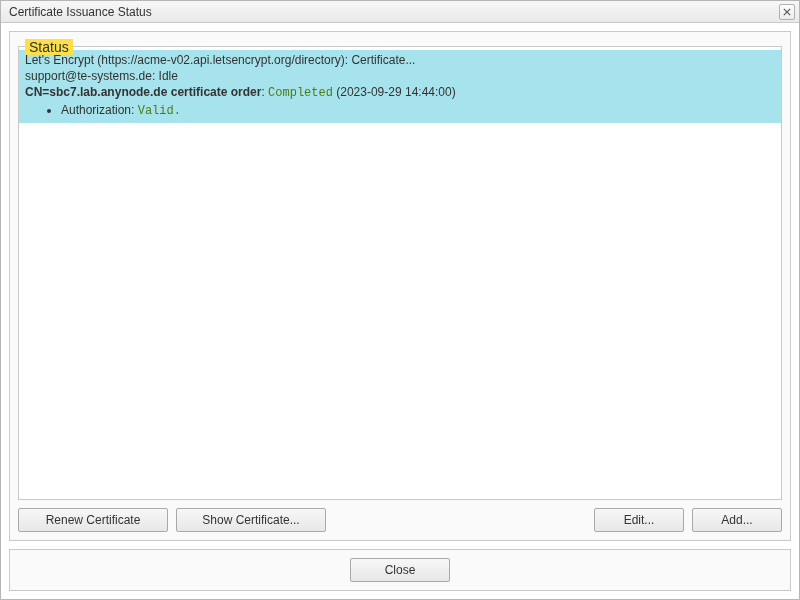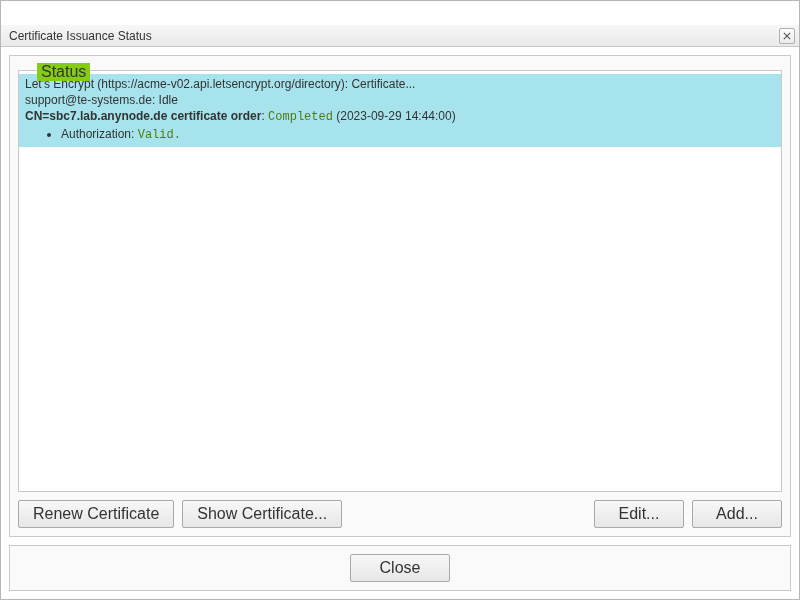--- a/index.html
+++ b/index.html
@@ -19,21 +19,20 @@
     flex-direction: column;
     background: #ffffff;
   }
   .titlebar {
     height: 22px;
     background: linear-gradient(#f7f7f7, #e9e9e9);
     border-bottom: 1px solid #c9c9c9;
     display: flex;
     align-items: center;
     padding: 0 4px 0 8px;
-    margin-top: 24px;
   }
   .titlebar-title {
     flex: 1;
     font-size: 12px;
     color: #333;
   }
   .close-x {
     width: 16px; height: 16px;
     border: 1px solid #b0b0b0;
     border-radius: 2px;
@@ -64,24 +63,24 @@
     border: 1px solid #c9c9c9;
     background: #ffffff;
     flex: 1;
     display: flex;
     flex-direction: column;
     margin-top: 6px;
   }
   .groupbox-label {
     position: absolute;
     top: -8px;
-    left: 18px;
-    background: #84cc16;
+    left: 6px;
+    background: #fde047;
     padding: 0 4px;
-    font-size: 16px;
+    font-size: 14px;
     color: #333;
   }
   .status-list {
     flex: 1;
     overflow: auto;
     font-size: 12px;
     line-height: 1.35;
     padding: 3px 0 0 0;
     background: #ffffff;
   }
@@ -104,21 +103,21 @@
   .button-row {
     display: flex;
     gap: 8px;
     margin-top: 8px;
     align-items: center;
   }
   .spacer { flex: 1; }
   .btn {
     min-width: 90px;
     padding: 4px 14px;
-    font-size: 16px;
+    font-size: 12px;
     color: #333;
     background: linear-gradient(#f7f7f7, #e7e7e7);
     border: 1px solid #a9a9a9;
     border-radius: 2px;
     cursor: pointer;
     text-align: center;
   }
   .btn.wide { min-width: 150px; }
   .close-panel {
     border: 1px solid #c9c9c9;

